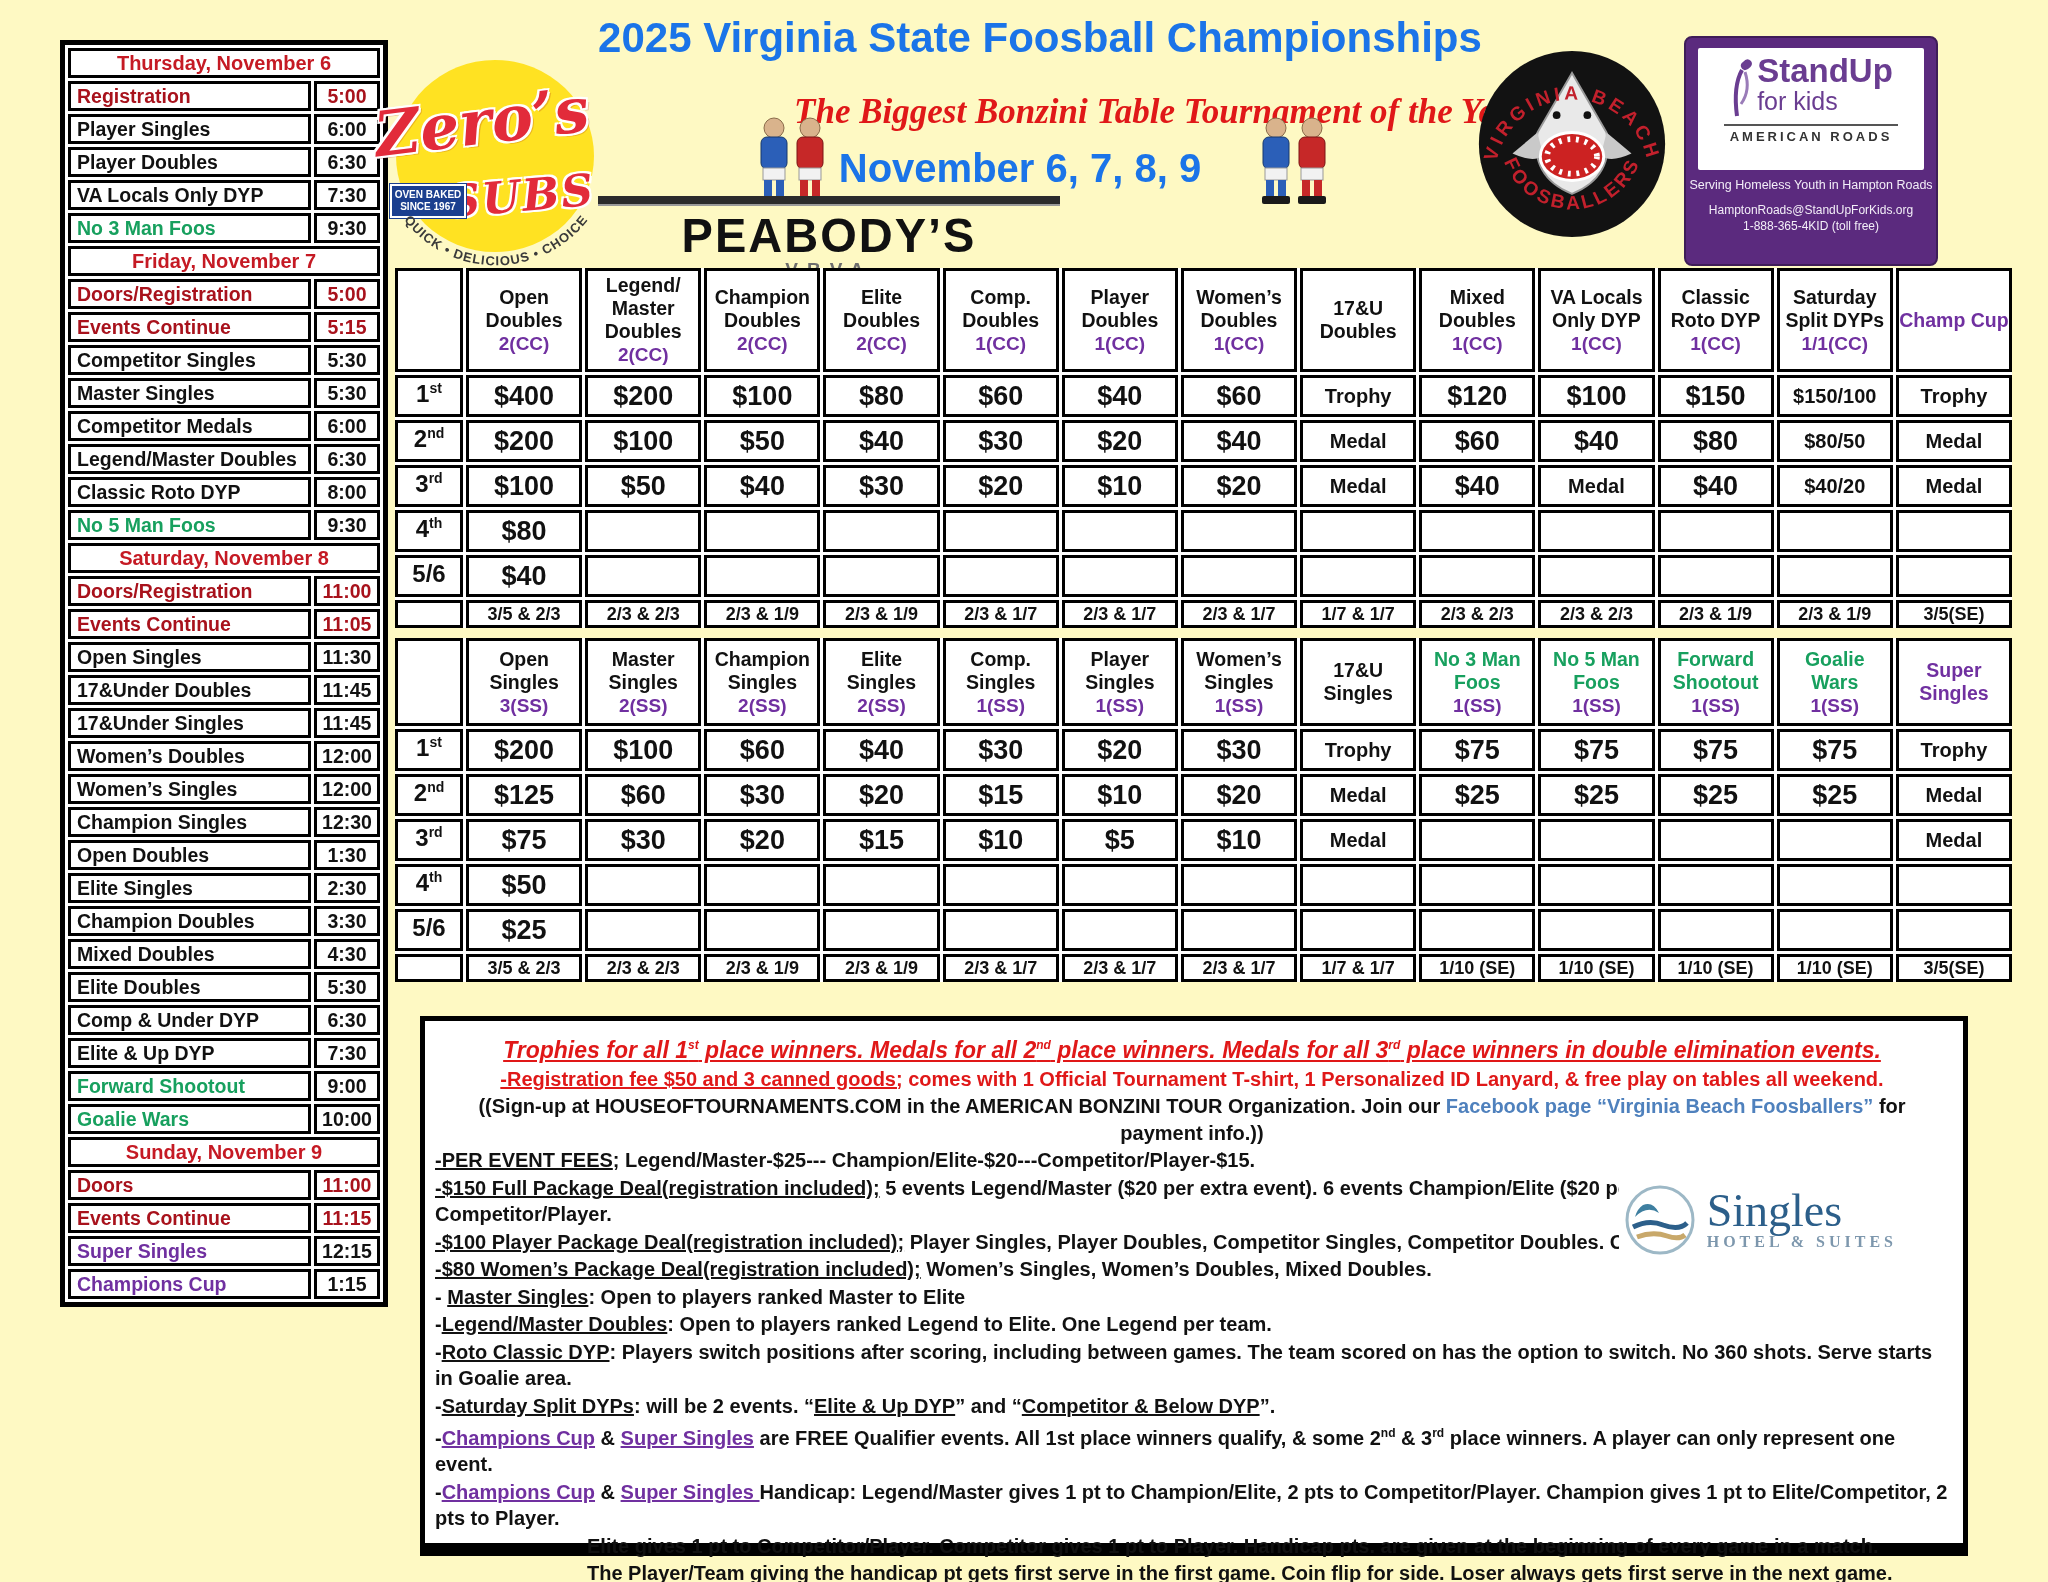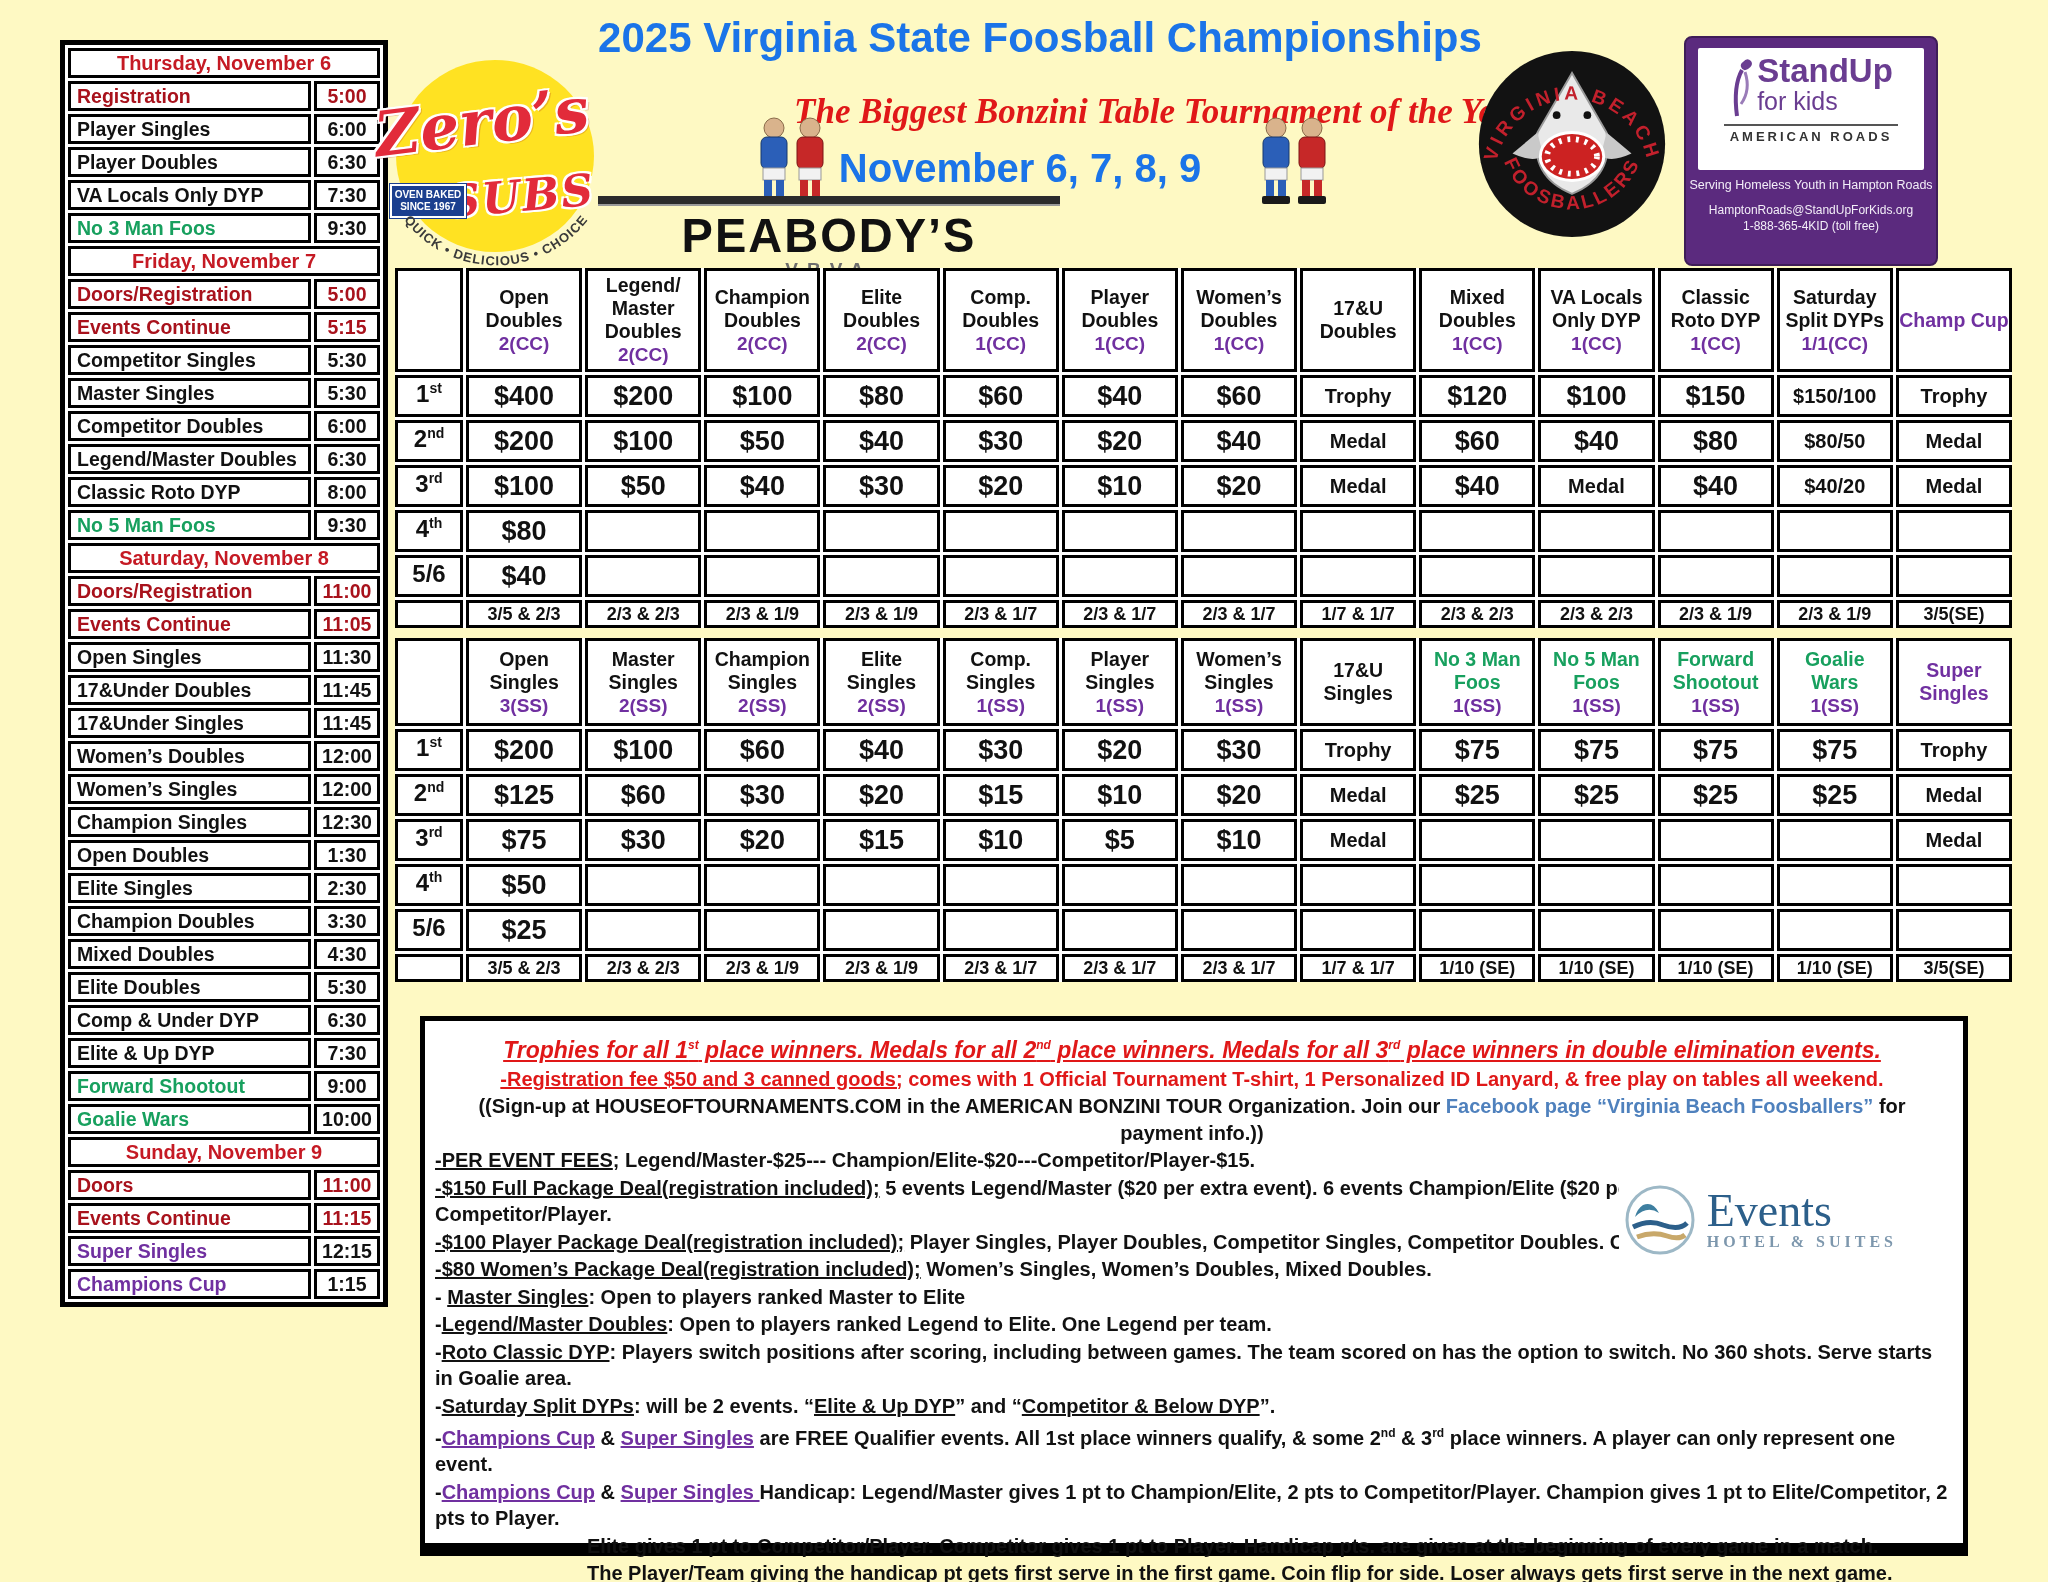--- a/index.html
+++ b/index.html
@@ -138,21 +138,21 @@
       </div>
       <div class="srow">
         <div class="sbox slabel black">Competitor Singles</div>
         <div class="sbox stime">5:30</div>
       </div>
       <div class="srow">
         <div class="sbox slabel black">Master Singles</div>
         <div class="sbox stime">5:30</div>
       </div>
       <div class="srow">
-        <div class="sbox slabel black">Competitor Doubles</div>
+        <div class="sbox slabel black">Competitor Medals</div>
         <div class="sbox stime">6:00</div>
       </div>
       <div class="srow">
         <div class="sbox slabel black">Legend/Master Doubles</div>
         <div class="sbox stime">6:30</div>
       </div>
       <div class="srow">
         <div class="sbox slabel black">Classic Roto DYP</div>
         <div class="sbox stime">8:00</div>
       </div>
@@ -803,19 +803,19 @@
         <div class="iline ind"><span>The Player/Team giving the handicap pt gets first serve in the first game.  Coin flip for side.  Loser always gets first serve in the next game.</span></div>
       </div>
     <div class="coastal">
       <svg width="74" height="74" viewBox="0 0 74 74">
         <circle cx="37" cy="37" r="33" fill="none" stroke="#9db8c6" stroke-width="3"></circle>
         <path d="M12 34 Q24 22 36 30 Q30 18 20 22 Q14 26 12 34" fill="#3e7fa0"></path>
         <path d="M10 44 Q26 36 40 42 Q56 48 64 40" stroke="#2c5f8a" stroke-width="5" fill="none"></path>
         <path d="M14 54 Q30 48 44 53 Q56 57 62 52" stroke="#c8a86a" stroke-width="5" fill="none"></path>
       </svg>
       <div>
-        <div class="coastal-name">Events</div>
+        <div class="coastal-name">Singles</div>
         <div class="coastal-sub">HOTEL &amp; SUITES</div>
       </div>
     </div>
   </div>
 
 </div>
 
 </body></html>

